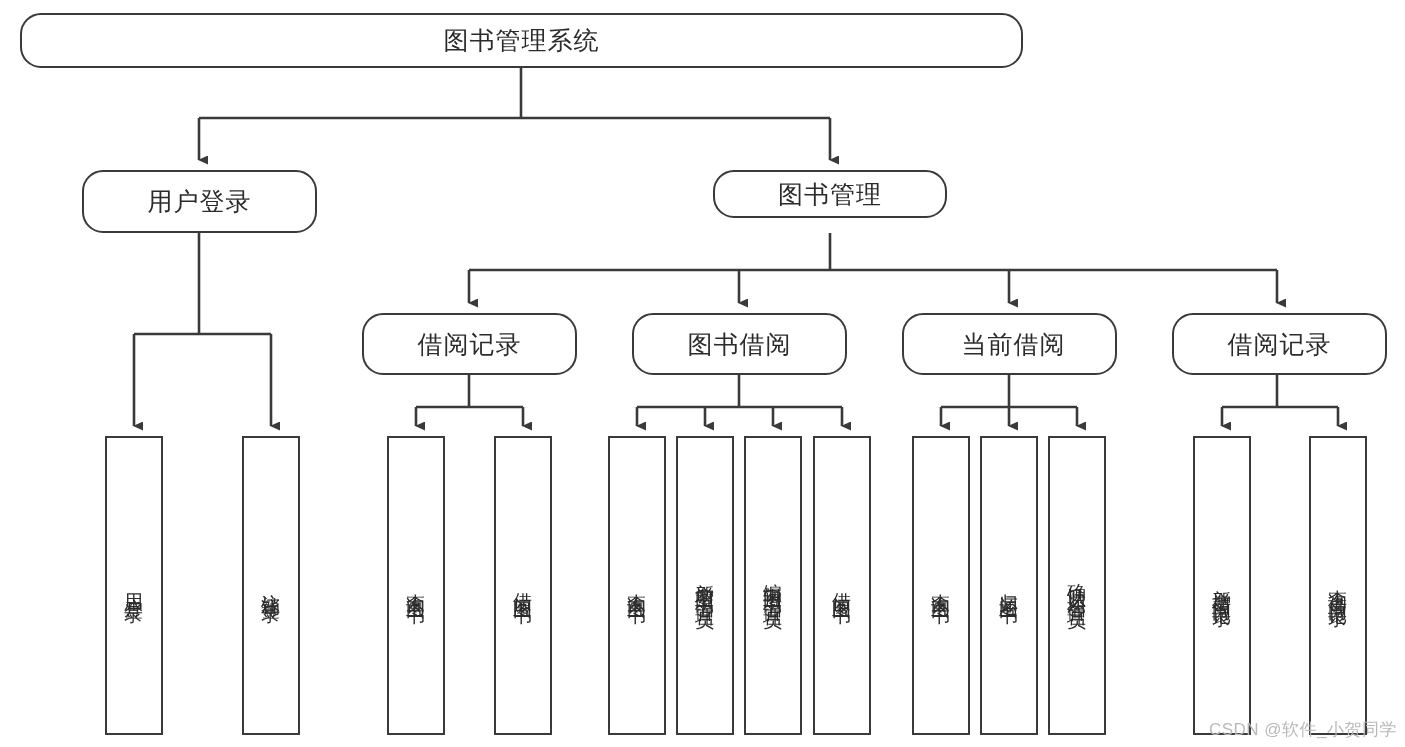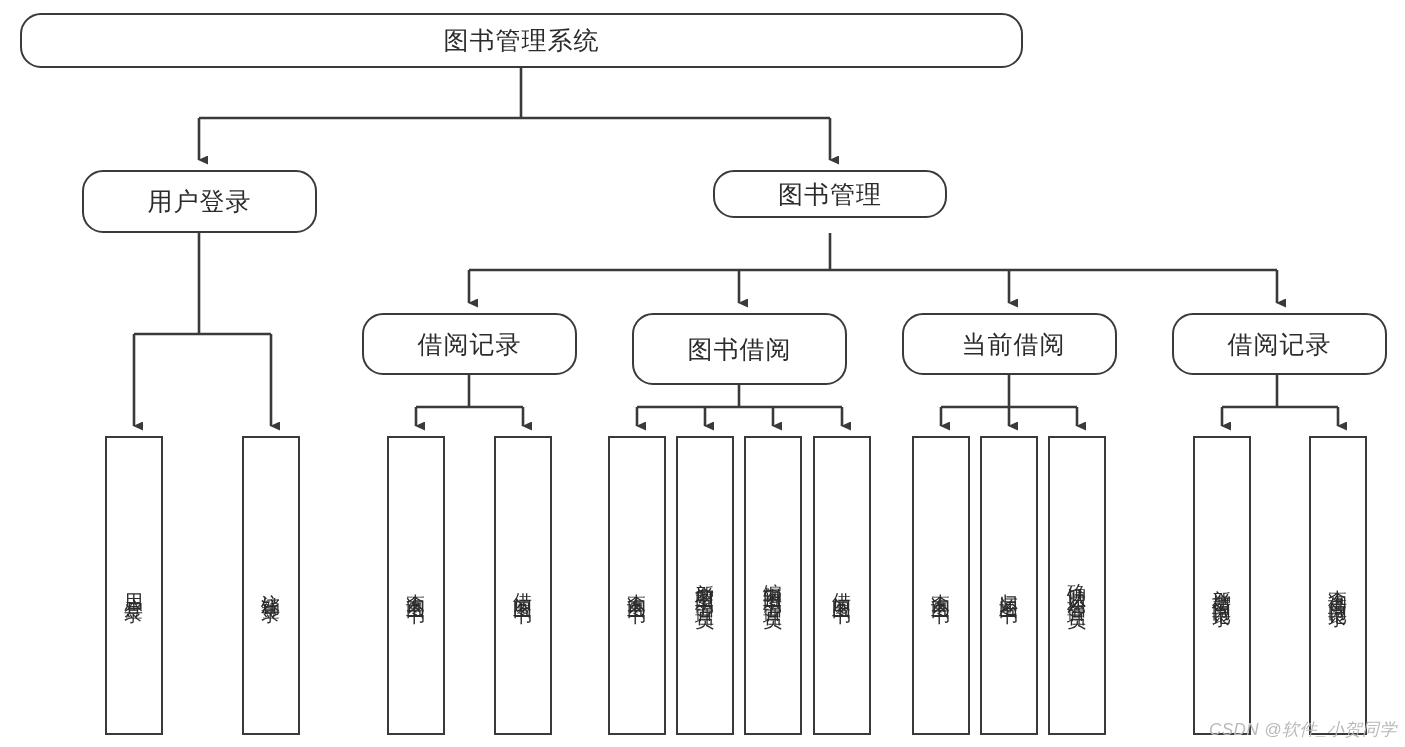--- a/index.html
+++ b/index.html
@@ -55,21 +55,20 @@
   }
   .watermark {
     position: absolute;
     right: 8px;
     bottom: 6px;
     font-size: 17px;
     color: #b9b9b9;
     letter-spacing: 0.5px;
     white-space: nowrap;
     user-select: none;
-    font-style: italic;
   }
 </style>
 </head>
 <body>
 
 <div id="diagram-root">
 
   <svg id="tree-svg" viewBox="0 0 1405 747" xmlns="http://www.w3.org/2000/svg">
     <defs>
       <marker id="arrowhead" markerWidth="9" markerHeight="10" refX="4.5" refY="9" orient="auto" markerUnits="userSpaceOnUse">
@@ -130,21 +129,21 @@
   <div class="node-box horiz" style="left:82px; top:170px; width:235px; height:63px;">
     <span>用户登录</span>
   </div>
   <div class="node-box horiz" style="left:713px; top:170px; width:234px; height:48px;">
     <span>图书管理</span>
   </div>
 
   <div class="node-box horiz" style="left:362px; top:313px; width:215px; height:62px;">
     <span>借阅记录</span>
   </div>
-  <div class="node-box horiz" style="left:632px; top:313px; width:215px; height:72px;text-align:right;">
+  <div class="node-box horiz" style="left:632px; top:313px; width:215px; height:62px;text-align:right;">
     <span>图书借阅</span>
   </div>
   <div class="node-box horiz" style="left:902px; top:313px; width:215px; height:62px;padding-left:8px;">
     <span>当前借阅</span>
   </div>
   <div class="node-box horiz" style="left:1172px; top:313px; width:215px; height:62px;">
     <span>借阅记录</span>
   </div>
 
   <div class="node-box vert" style="left:105px; top:436px; width:58px; height:299px;">

